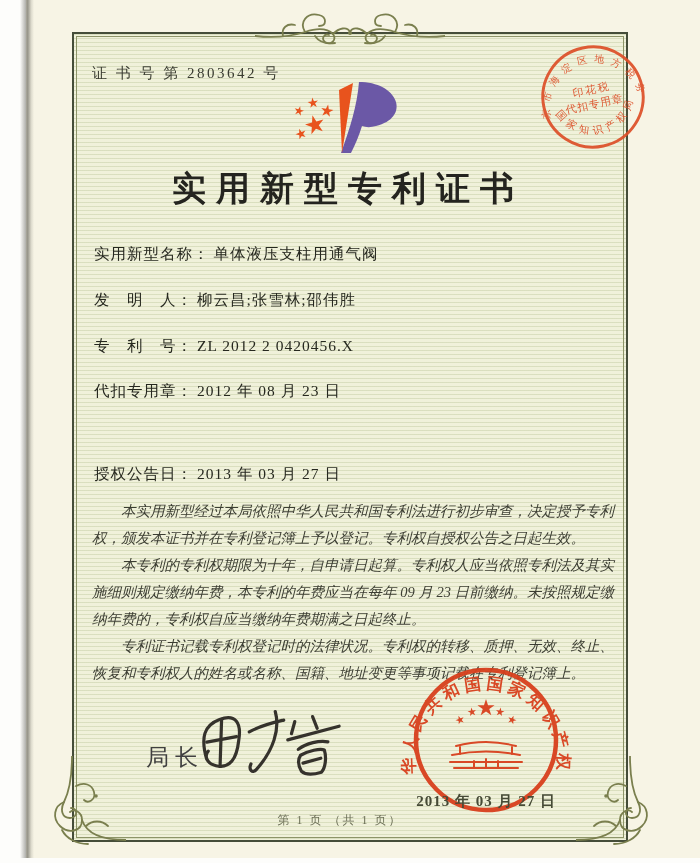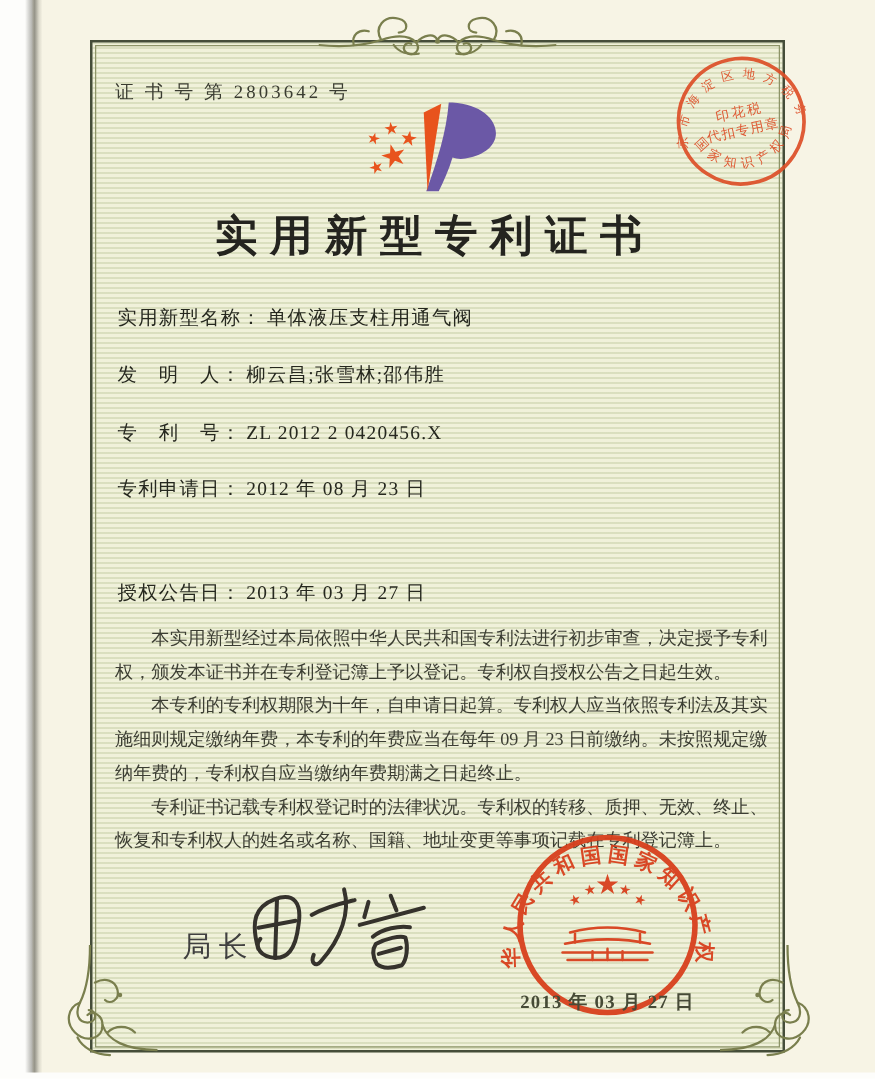--- a/index.html
+++ b/index.html
@@ -13,21 +13,21 @@
     background-color:#f0f1da;
     background-image:repeating-linear-gradient(to bottom, rgba(139,158,94,.22) 0 1px, rgba(0,0,0,0) 1px 4px);}
   .frame::after{content:"";position:absolute;inset:2px;border:1px solid #8d9468;pointer-events:none;}
   .cert-no{left:92px;top:64px;font-size:15px;letter-spacing:2.5px;color:#3a3c31;}
   .title{left:72px;top:166px;width:552px;text-align:center;font-size:34px;font-weight:bold;
          letter-spacing:10px;color:#24241f;}
   .field{left:94px;font-size:15.5px;color:#26281f;letter-spacing:1px;white-space:nowrap;}
   .f0{top:244px}.f1{top:290px}.f2{top:336px}.f3{top:381px}.f4{top:427px}.f5{top:464px}
   .field .lab{margin-right:4px;}
   .paras{left:92px;top:498px;width:522px;font-size:14.5px;line-height:27px;color:#3c3e33;
-         }
+         font-style:italic;}
   .paras p{margin:0;text-indent:2em;}
   .signer-title{left:146px;top:742px;font-size:23px;letter-spacing:6px;color:#404040;}
   .seal-date{left:406px;top:792px;width:160px;text-align:center;font-size:15px;
              color:#464a36;letter-spacing:1px;font-weight:bold;}
   .footer{left:72px;top:812px;width:536px;text-align:center;font-size:12px;color:#6a6e55;letter-spacing:2px;}
   .visually-hidden{position:absolute;width:1px;height:1px;overflow:hidden;clip:rect(0 0 0 0);}
   svg{display:block;}
   .tax-stamp{left:534px;top:38px;opacity:.92;transform:rotate(-12deg);}
   .big-seal{left:396px;top:650px;opacity:.95;}
   .logo{left:282px;top:80px;}
@@ -111,21 +111,21 @@
   <div class="abs field f1">
     <span class="lab">发　明　人：</span><span>柳云昌;张雪林;邵伟胜</span>
   </div>
   <div class="abs field f0">
     <span class="lab">实用新型名称：</span><span>单体液压支柱用通气阀</span>
   </div>
   <div class="abs field f2">
     <span class="lab">专　利　号：</span><span>ZL 2012 2 0420456.X</span>
   </div>
   <div class="abs field f3">
-    <span class="lab">专利申请日：</span><span>2012 年 08 月 23 日</span>
+    <span class="lab">代扣专用章：</span><span>2012 年 08 月 23 日</span>
   </div>
   <div class="abs field f5">
     <span class="lab">授权公告日：</span><span>2013 年 03 月 27 日</span>
   </div>
 
   <div class="abs paras">
     <p>本实用新型经过本局依照中华人民共和国专利法进行初步审查，决定授予专利权，颁发本证书并在专利登记簿上予以登记。专利权自授权公告之日起生效。</p>
     <p>本专利的专利权期限为十年，自申请日起算。专利权人应当依照专利法及其实施细则规定缴纳年费，本专利的年费应当在每年 09 月 23 日前缴纳。未按照规定缴纳年费的，专利权自应当缴纳年费期满之日起终止。</p>
     <p>专利证书记载专利权登记时的法律状况。专利权的转移、质押、无效、终止、恢复和专利权人的姓名或名称、国籍、地址变更等事项记载在专利登记簿上。</p>
   </div>
@@ -167,14 +167,15 @@
       <path d="M60,96 Q90,88 120,96"></path>
       <path d="M64,97 L64,104 M116,97 L116,104"></path>
       <path d="M56,105 Q90,98 124,105"></path>
       <path d="M54,112 L126,112"></path>
       <path d="M58,118 L122,118"></path>
       <path d="M78,118 L78,111 M90,118 L90,109 M102,118 L102,111"></path>
     </g>
   </svg>
   <div class="abs seal-date">2013 年 03 月 27 日</div>
 
+  <div class="abs footer">第 1 页 （共 1 页）</div>
 
 </div>
 
 </body></html>

